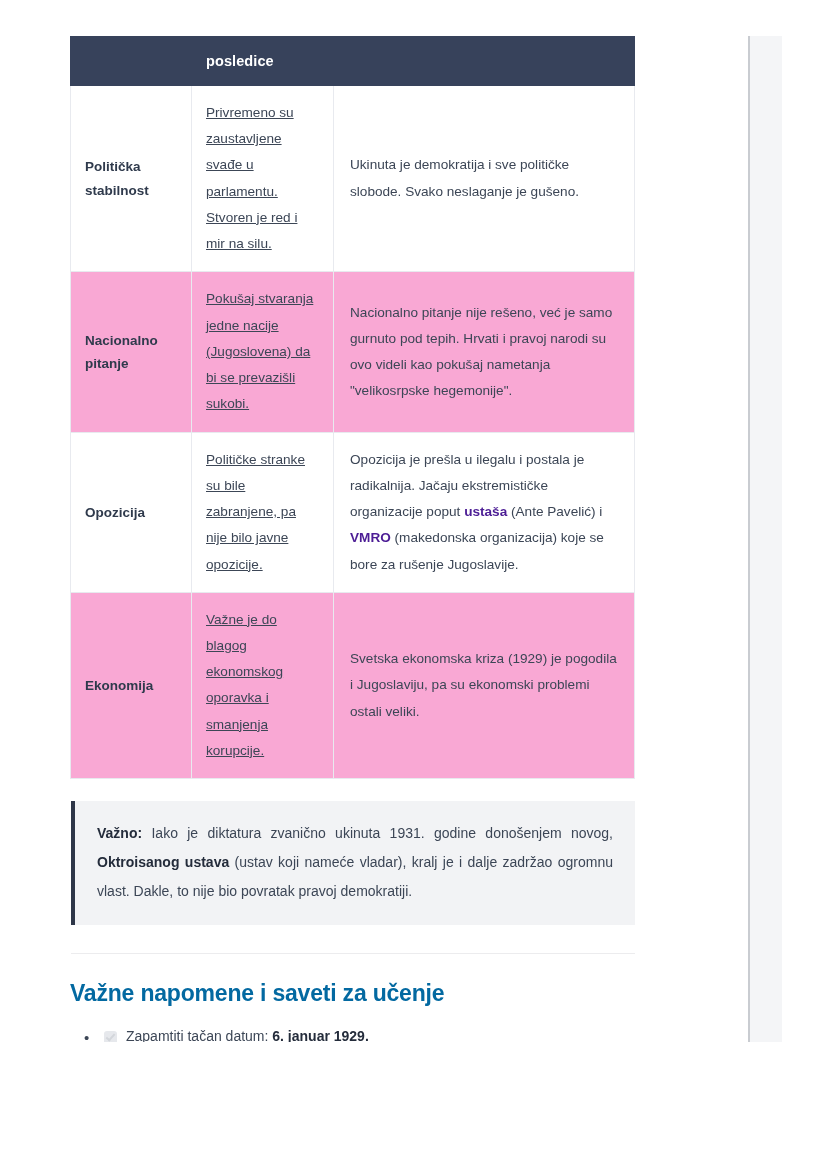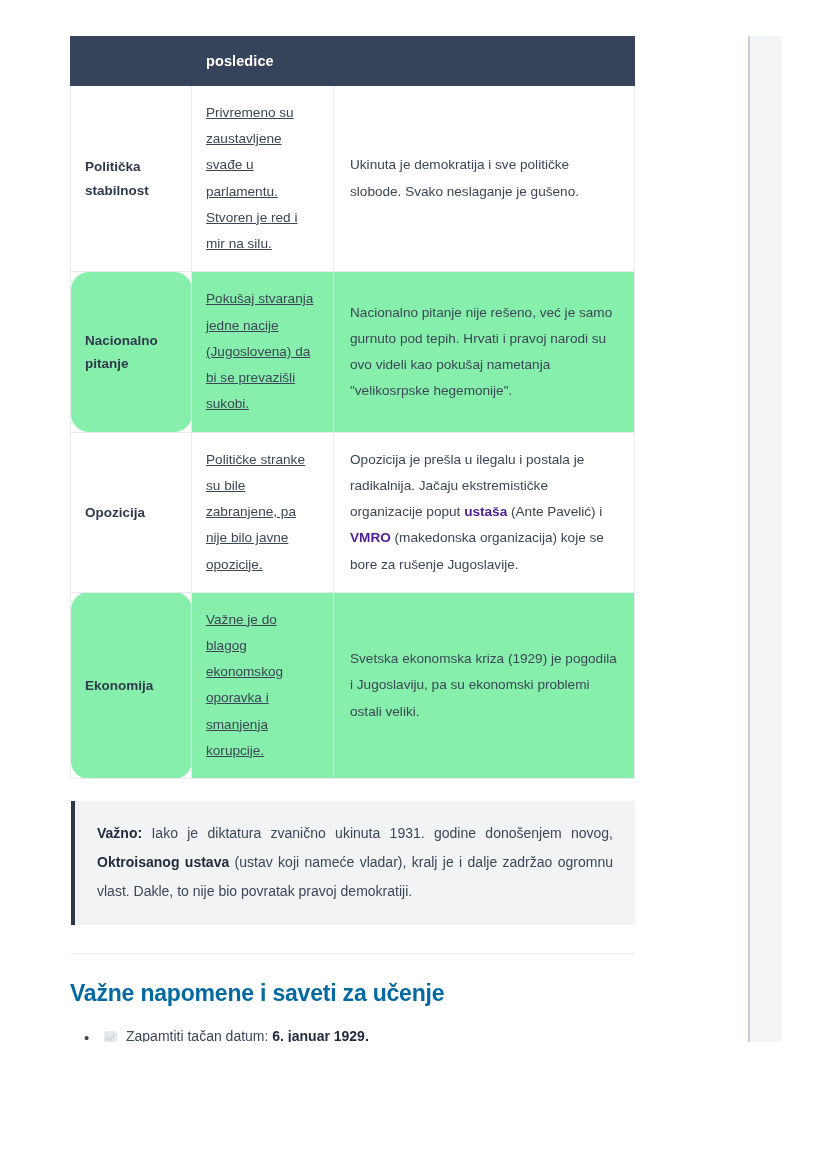--- a/index.html
+++ b/index.html
@@ -48,29 +48,28 @@
     font-weight: bold;
     letter-spacing: .1px;
     padding: 16px 14px;
     height: 47px;
   }
   .col1 { width: 121px; }
   .col2 { width: 142px; }
   .col3 { width: 301px; }
 
   table.data-table tbody tr.row-odd td { background: #ffffff; }
-  table.data-table tbody tr.row-even td { background: #86efac; }
+  table.data-table tbody tr.row-even td { background: #f9a8d4; }
 
   td.cat {
     font-size: 13.5px;
     font-weight: bold;
     color: #2f3a4c;
     padding: 12px 14px;
     line-height: 1.72;
-    border-radius: 18px;
   }
   td.mid {
     font-size: 13.6px;
     color: #3c4656;
     padding: 14px 14px;
     line-height: 1.93;
     text-decoration: underline;
   }
   td.wide {
     font-size: 13.6px;

